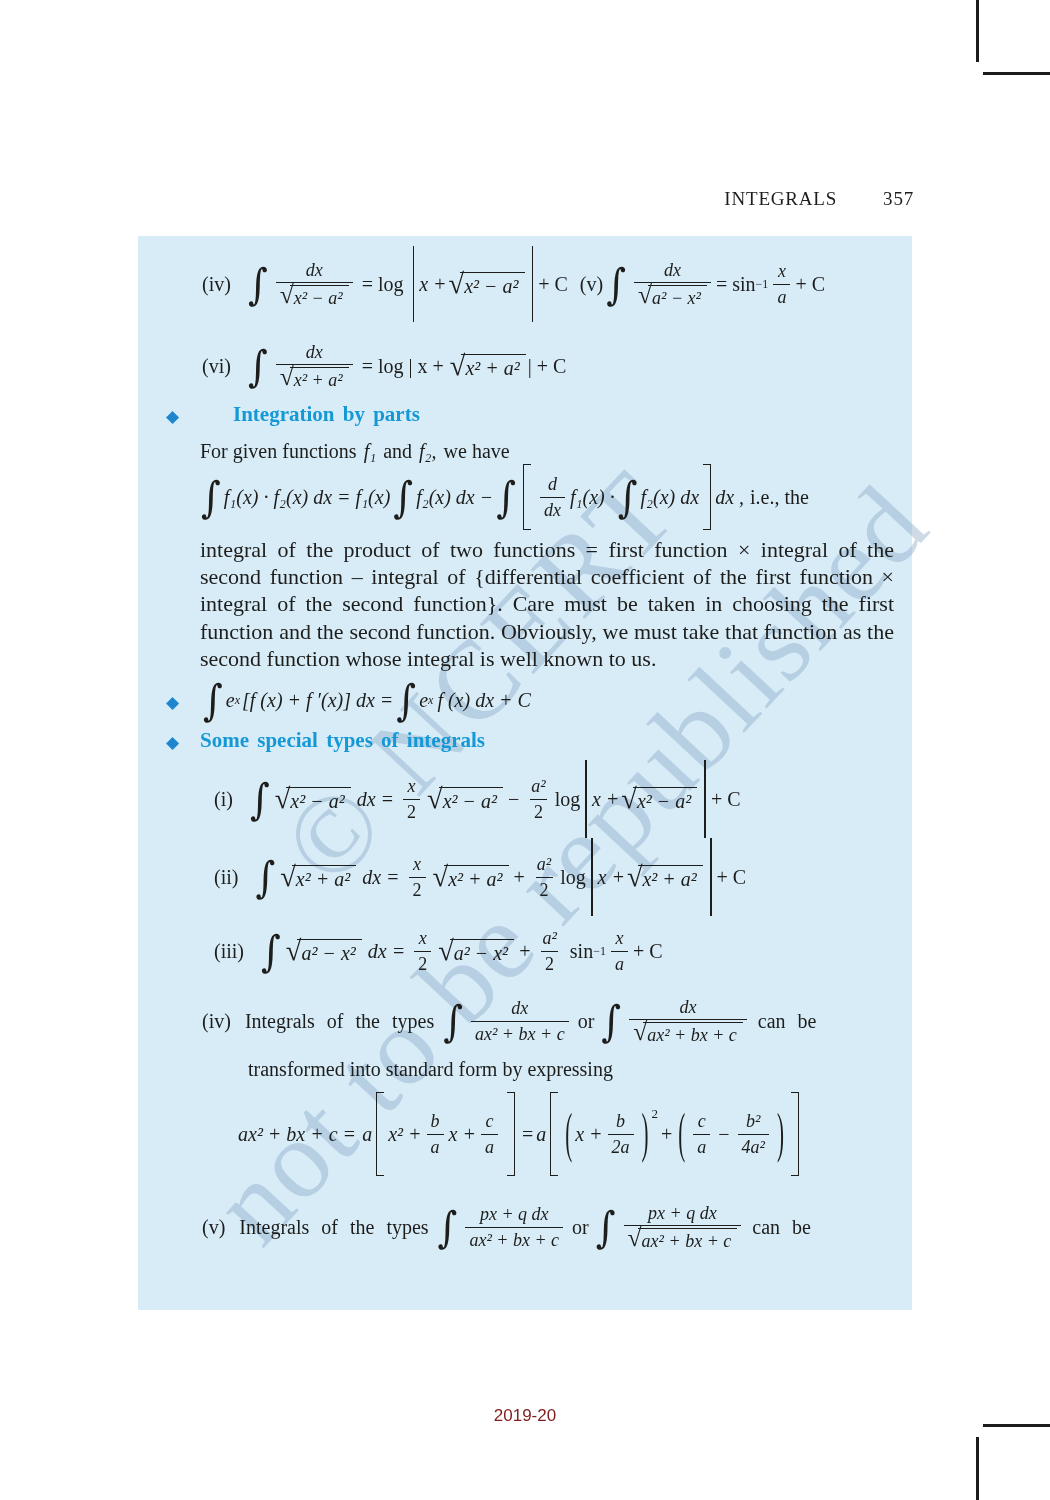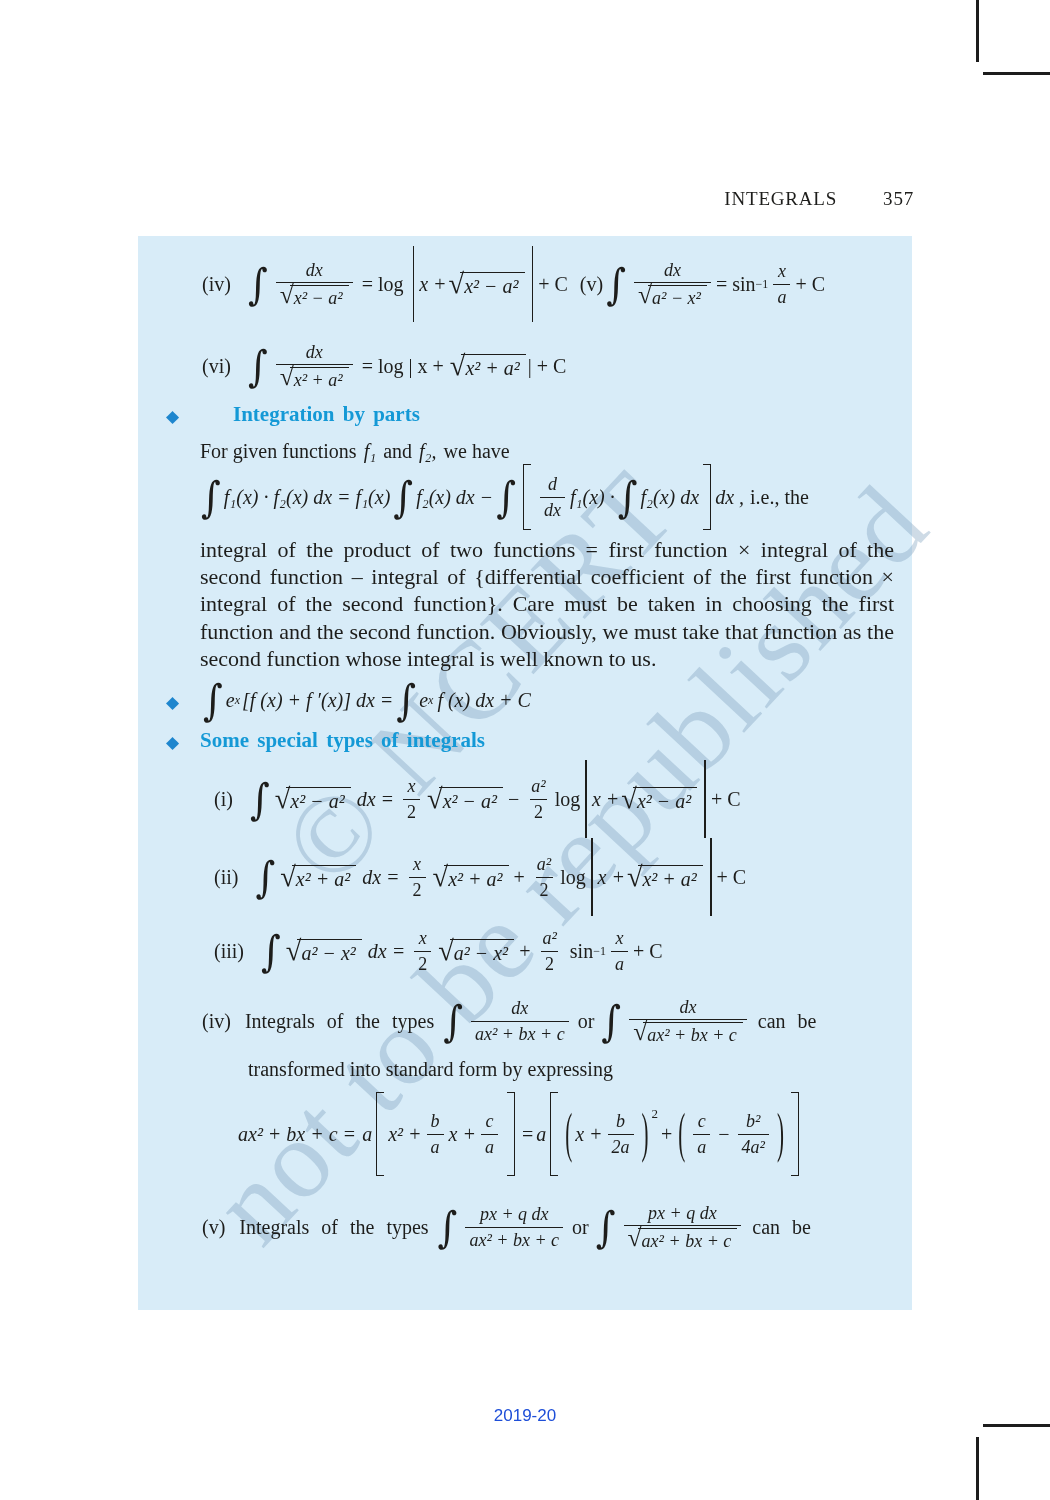--- a/index.html
+++ b/index.html
@@ -51,21 +51,21 @@
   .diamond { position:absolute; color:#1e86ce; font-size:17px;
              font-family:"DejaVu Sans",sans-serif; }
   .h-cyan { position:absolute; color:#1499d6; font-weight:bold; font-size:21px;
             word-spacing:3px; }
   .textline { position:absolute; font-size:20px; }
   .flexline { display:flex; gap:7px; align-items:baseline; }
   .para { position:absolute; font-size:22px; line-height:27.2px; text-align:justify; }
   .leadtxt { word-spacing:7px; margin:0 6px; }
 
   .footer { position:absolute; top:1406px; left:0; width:1050px; text-align:center;
-            font-family:"Liberation Sans","DejaVu Sans",sans-serif; font-size:17px; color:#1d4ed8; }
+            font-family:"Liberation Sans","DejaVu Sans",sans-serif; font-size:17px; color:#7f1d1d; }
 </style>
 </head>
 <body>
 
 <div class="page">
 
   <div class="crop" style="left:976px; top:0; width:2.5px; height:62px;"></div>
   <div class="crop" style="left:983px; top:72px; width:67px; height:2.5px;"></div>
   <div class="crop" style="left:983px; top:1424px; width:67px; height:2.5px;"></div>
   <div class="crop" style="left:976px; top:1437px; width:2.5px; height:63px;"></div>

